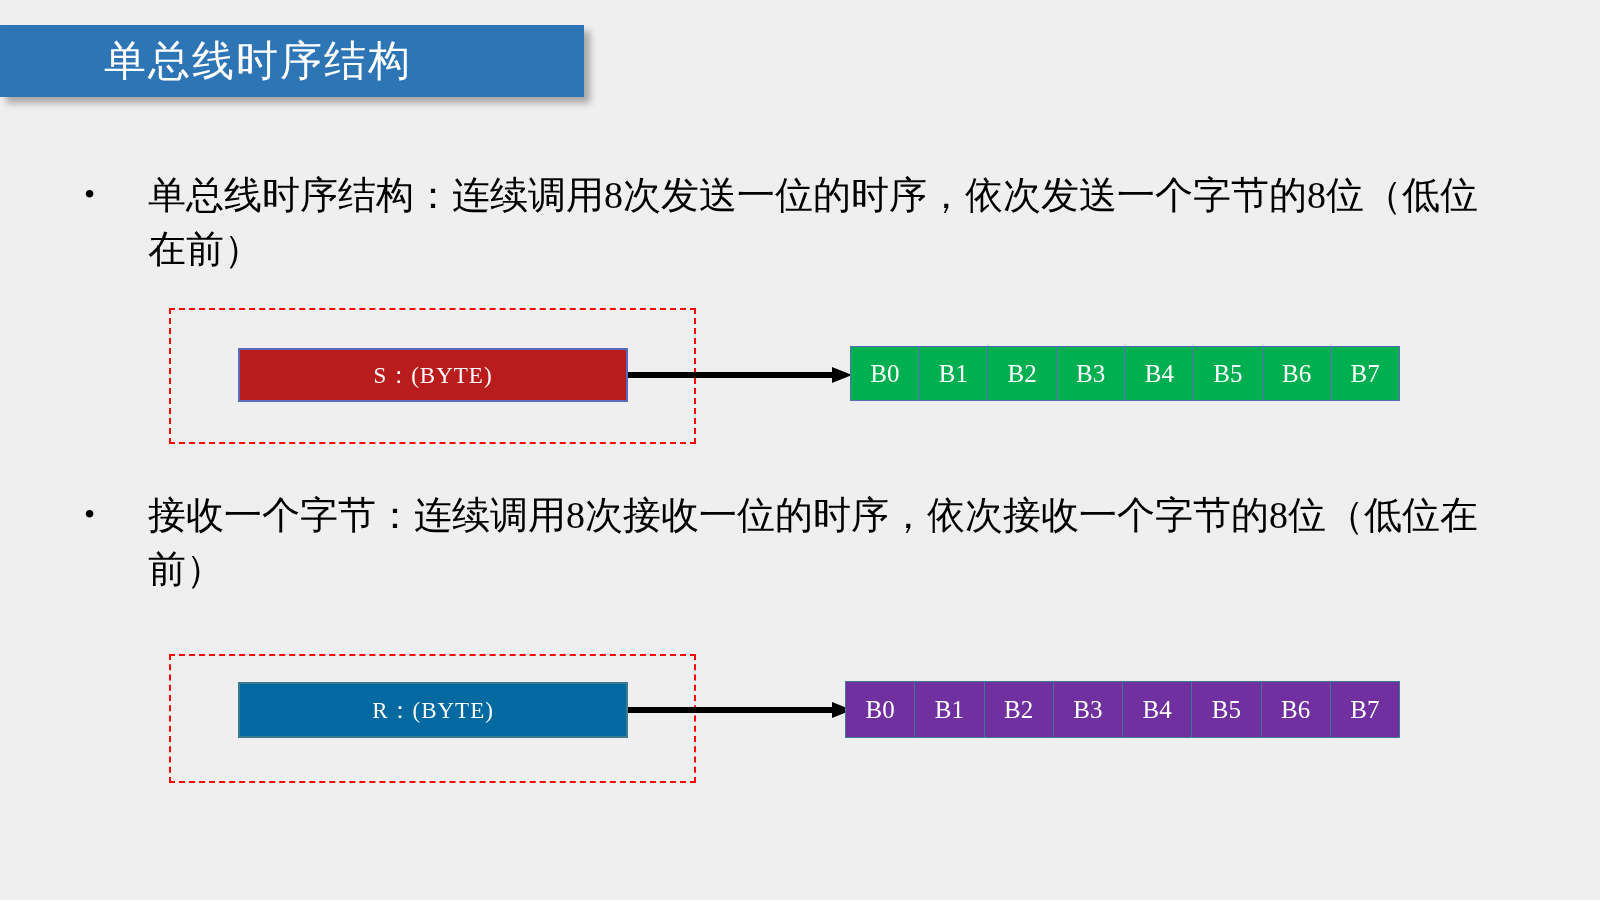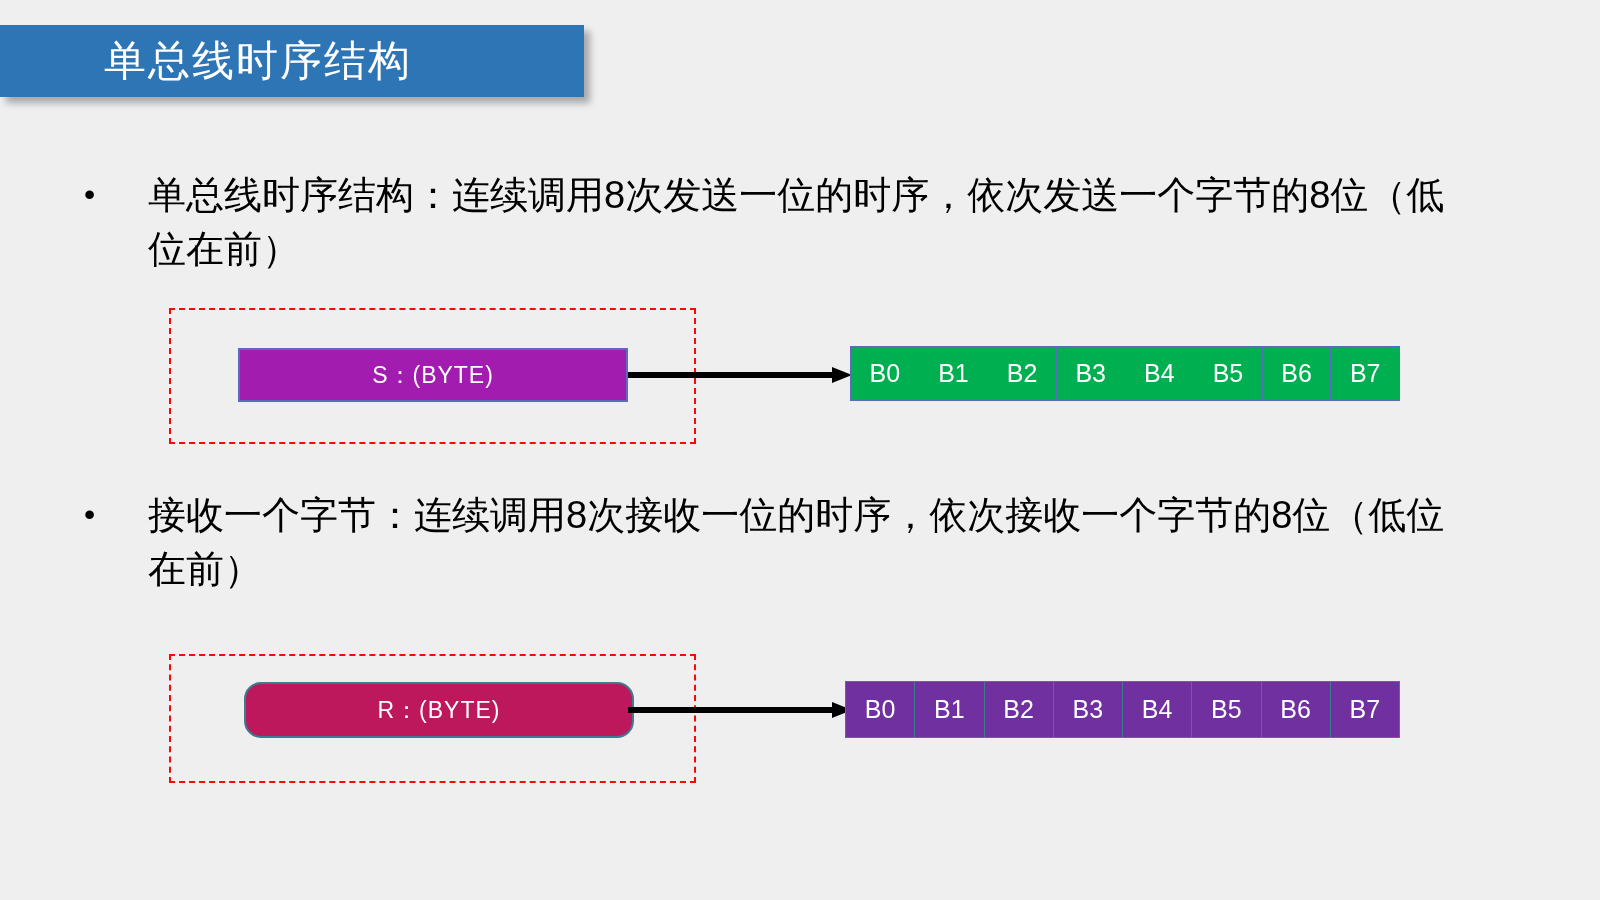--- a/index.html
+++ b/index.html
@@ -6,21 +6,21 @@
     margin: 0;
     padding: 0;
     background: #ffffff;
   }
   .slide {
     position: relative;
     width: 1600px;
     height: 900px;
     background: #efefef;
     overflow: hidden;
-    font-family: Liberation Sans, sans-serif;
+    font-family: Liberation Serif, serif;
   }
 
   
   .title-banner {
     position: absolute;
     left: 0px;
     top: 25px;
     width: 584px;
     height: 72px;
     background: #2e75b6;
@@ -82,27 +82,26 @@
   .byte-bar {
     position: absolute;
     box-sizing: border-box;
     border: 2px solid #5b6aba;
     display: flex;
     align-items: center;
     justify-content: center;
   }
   #byte-bar-1 {
     left: 238px; top: 348px; width: 390px; height: 54px;
-    background: #a21caf;
+    background: #b91c1c;
   }
   #byte-bar-2 {
-    left: 244px; top: 682px; width: 390px; height: 56px;
-    background: #be185d;
+    left: 238px; top: 682px; width: 390px; height: 56px;
+    background: #0369a1;
     border-color: #3d7b8e;
-    border-radius: 17px;
   }
   .byte-bar-label {
     color: #ffffff;
     font-size: 23px;
     letter-spacing: 1px;
     white-space: nowrap;
   }
 
   
   .arrow {

